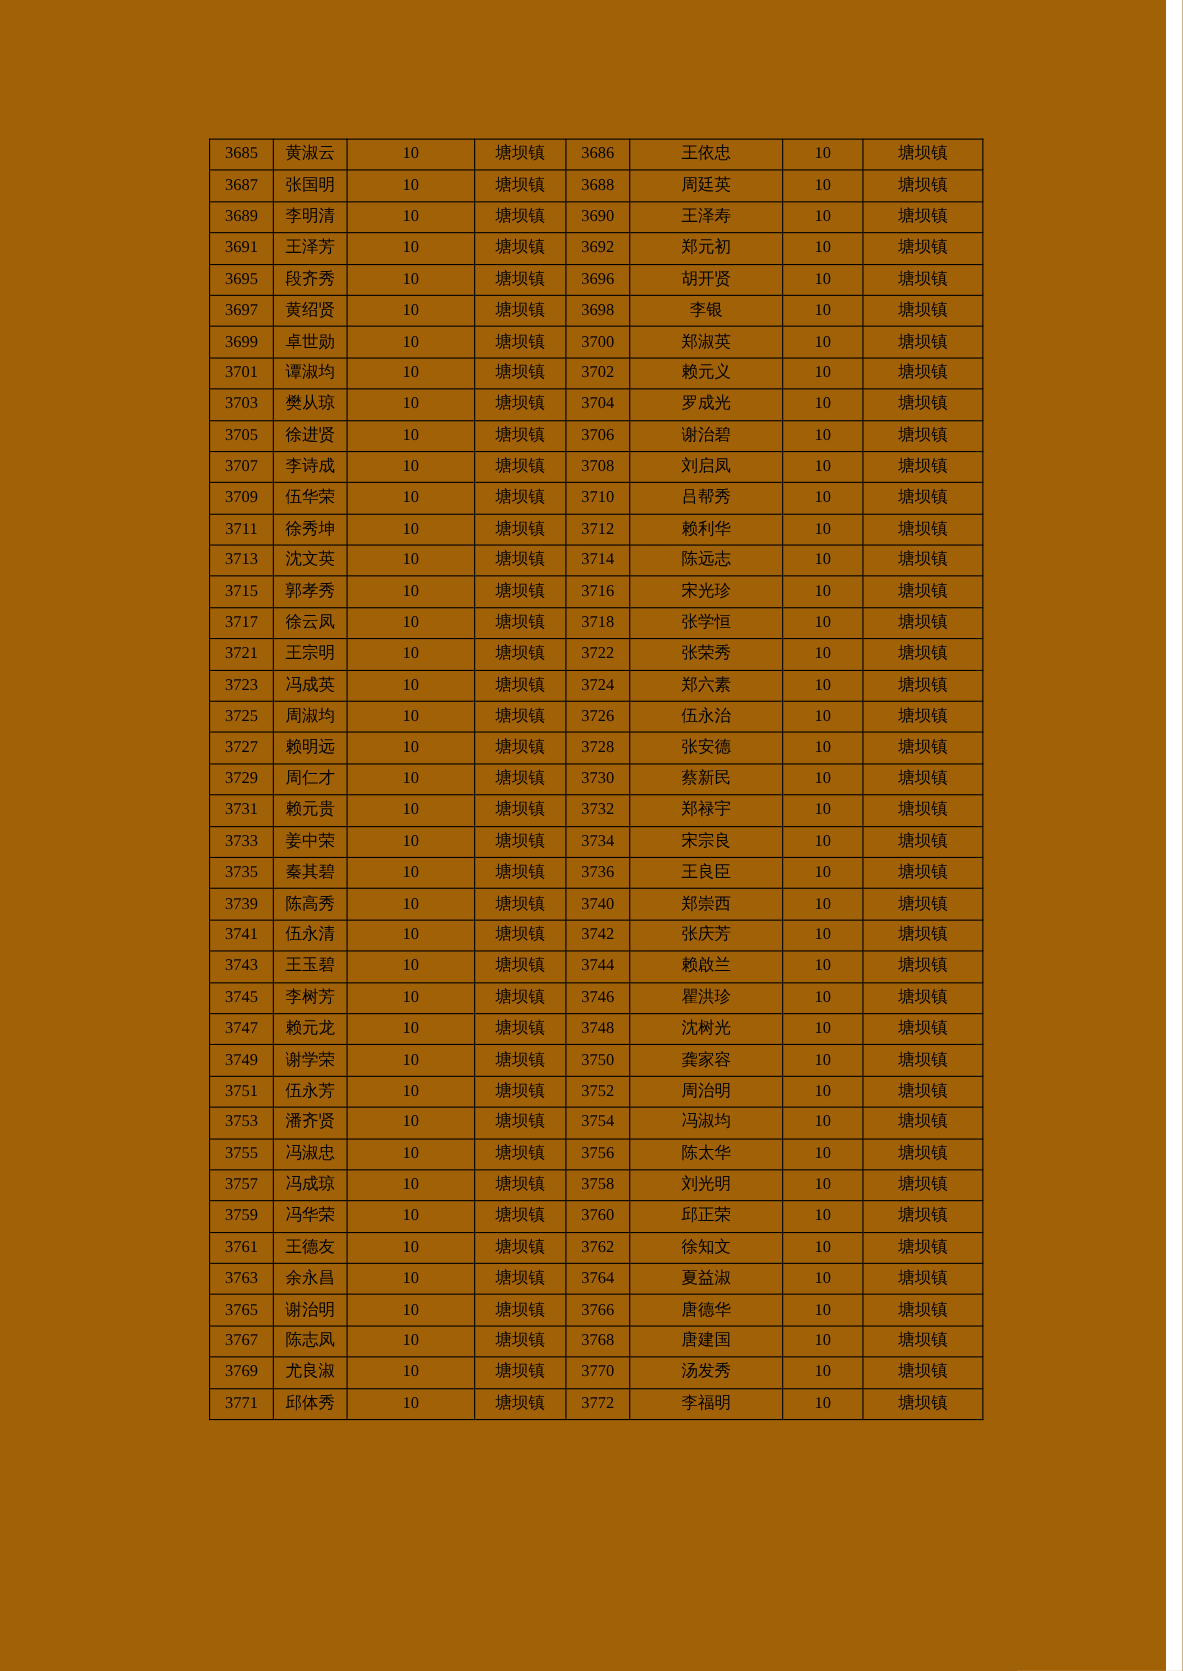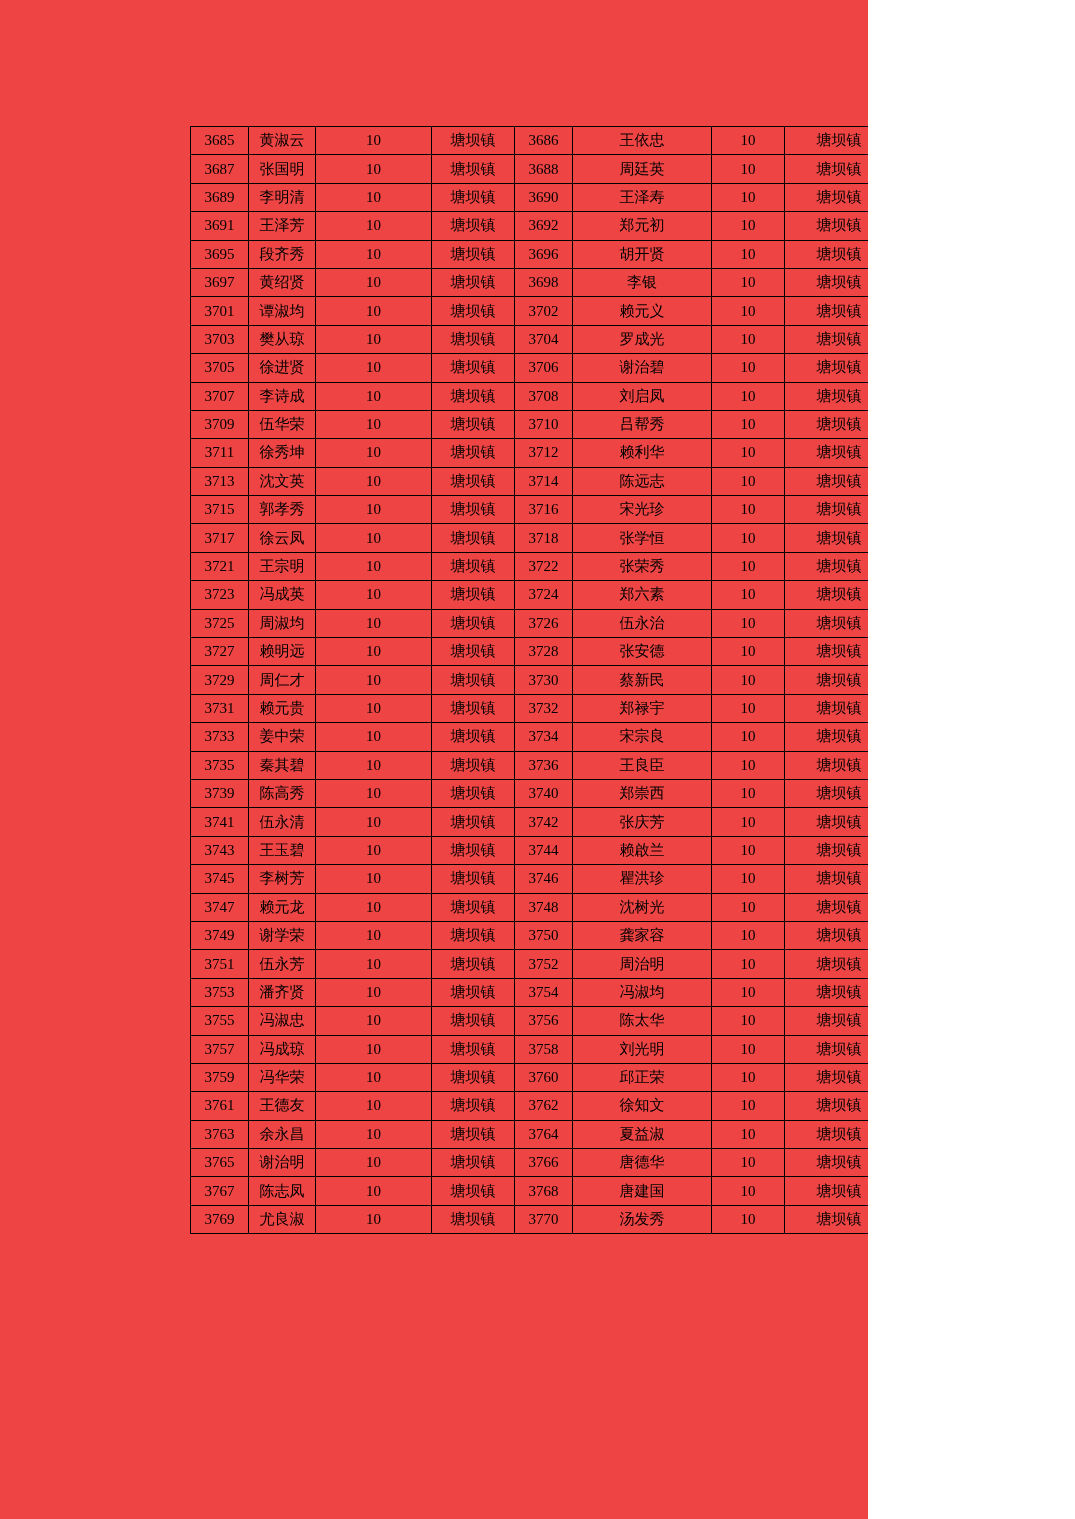--- a/index.html
+++ b/index.html
@@ -8,23 +8,23 @@
   }
   body {
     width: 1075px;
     height: 1519px;
     background: #ffffff;
     font-family: "Liberation Serif", "DejaVu Serif", serif;
     color: #000000;
   }
   .page {
     position: relative;
-    width: 868px;
+    width: 1060px;
     height: 1519px;
-    background: #ef4444;
+    background: #a16207;
     overflow: hidden;
   }
   table.roster {
     position: absolute;
     left: 190px;
     top: 126px;
     width: 695px;
     border-collapse: collapse;
     table-layout: fixed;
   }
@@ -110,20 +110,30 @@
           <td class="c0">3697</td>
           <td class="c1">黄绍贤</td>
           <td class="c2">10</td>
           <td class="c3">塘坝镇</td>
           <td class="c4">3698</td>
           <td class="c5">李银</td>
           <td class="c6">10</td>
           <td class="c7">塘坝镇</td>
         </tr>
         <tr>
+          <td class="c0">3699</td>
+          <td class="c1">卓世勋</td>
+          <td class="c2">10</td>
+          <td class="c3">塘坝镇</td>
+          <td class="c4">3700</td>
+          <td class="c5">郑淑英</td>
+          <td class="c6">10</td>
+          <td class="c7">塘坝镇</td>
+        </tr>
+        <tr>
           <td class="c0">3701</td>
           <td class="c1">谭淑均</td>
           <td class="c2">10</td>
           <td class="c3">塘坝镇</td>
           <td class="c4">3702</td>
           <td class="c5">赖元义</td>
           <td class="c6">10</td>
           <td class="c7">塘坝镇</td>
         </tr>
         <tr>
@@ -436,18 +446,28 @@
           <td class="c6">10</td>
           <td class="c7">塘坝镇</td>
         </tr>
         <tr>
           <td class="c0">3769</td>
           <td class="c1">尤良淑</td>
           <td class="c2">10</td>
           <td class="c3">塘坝镇</td>
           <td class="c4">3770</td>
           <td class="c5">汤发秀</td>
+          <td class="c6">10</td>
+          <td class="c7">塘坝镇</td>
+        </tr>
+        <tr>
+          <td class="c0">3771</td>
+          <td class="c1">邱体秀</td>
+          <td class="c2">10</td>
+          <td class="c3">塘坝镇</td>
+          <td class="c4">3772</td>
+          <td class="c5">李福明</td>
           <td class="c6">10</td>
           <td class="c7">塘坝镇</td>
         </tr>
       </tbody>
   </table>
 </div>
 
 </body></html>

